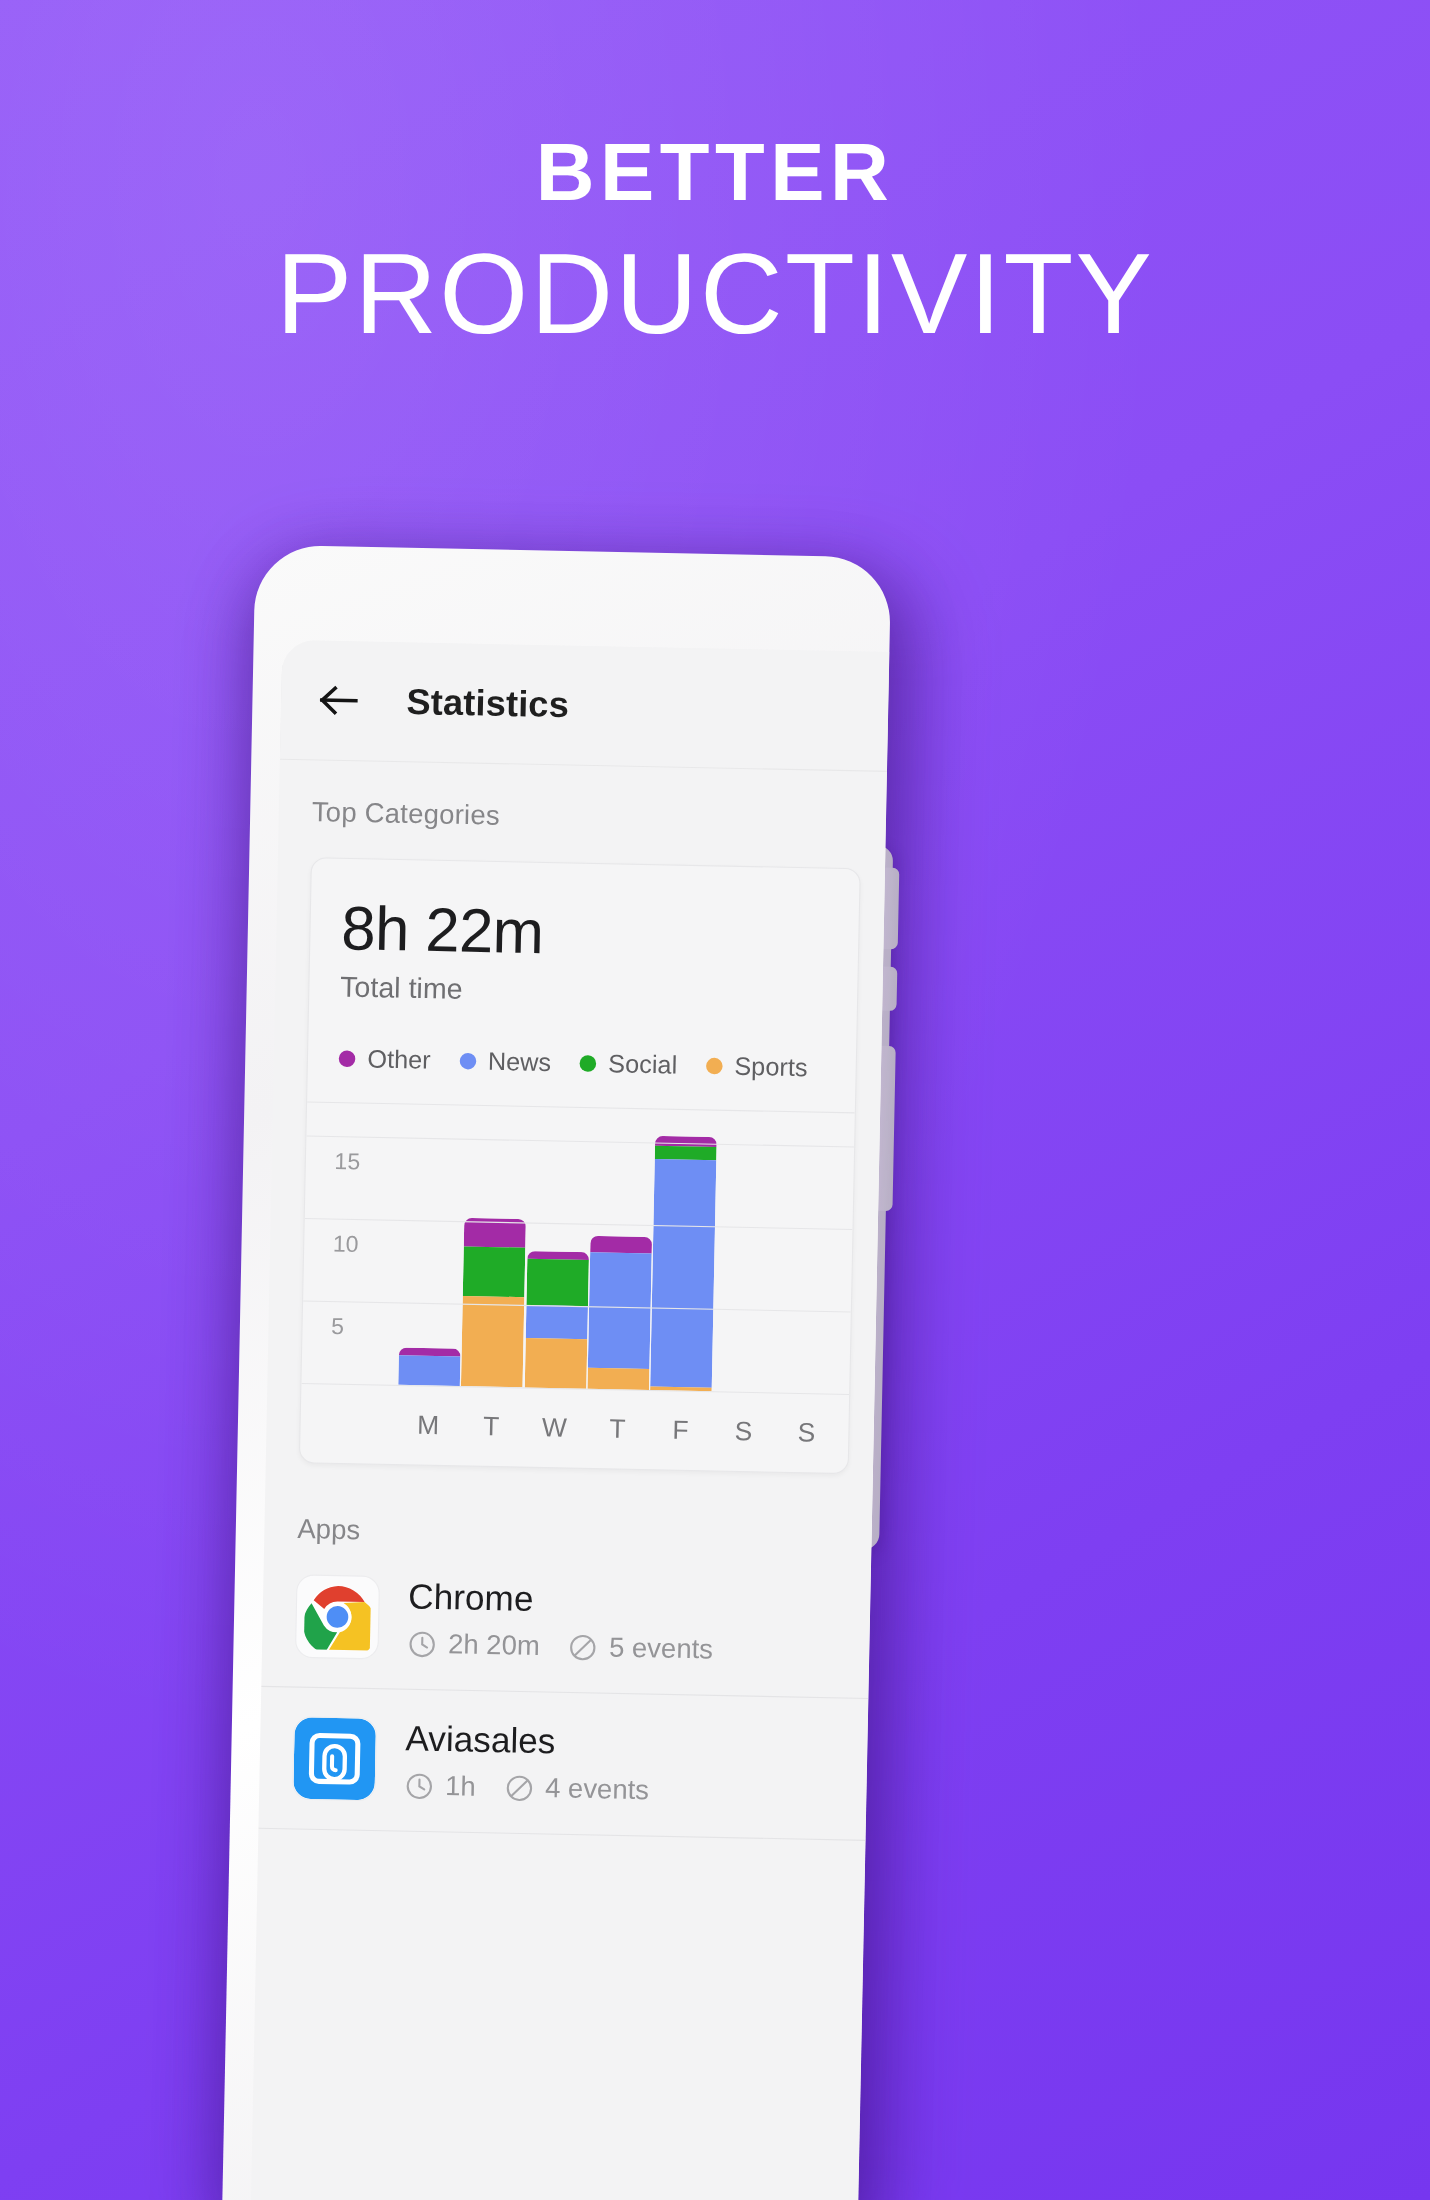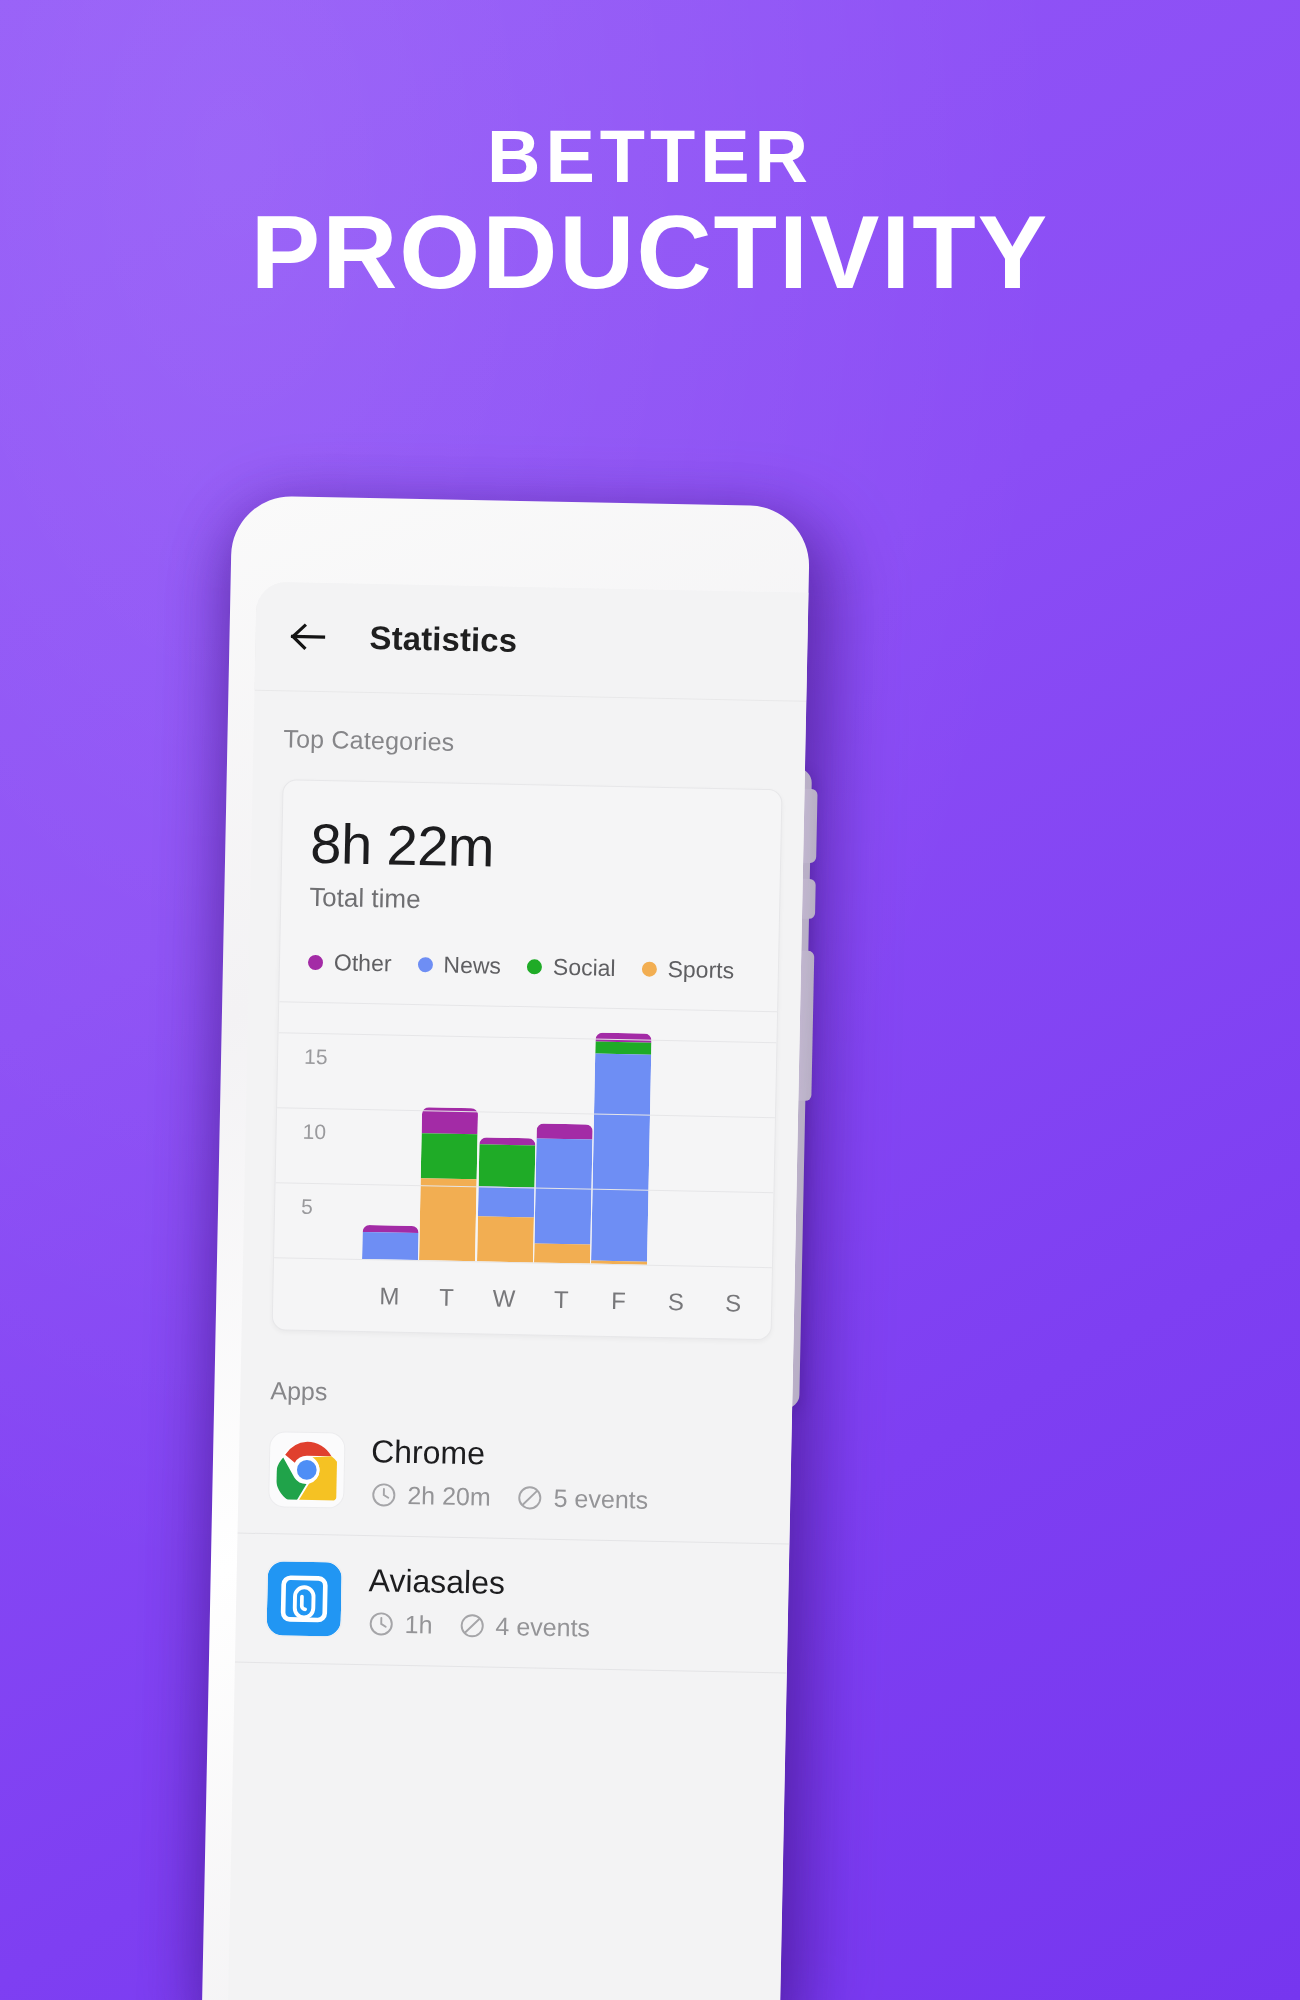--- a/index.html
+++ b/index.html
@@ -25,22 +25,22 @@
   #headline {
     position: absolute; top: 120px; left: 0; width: 1300px;
     text-align: center; color: #ffffff;
     z-index: 4;
   }
   #headline .l1 {
     font-size: 74px; font-weight: 700; letter-spacing: 5px; line-height: 1;
     display:block;
   }
   #headline .l2 {
-    font-size: 104px; font-weight: 700; letter-spacing: 2px; line-height: 1.12;
-    display:block; margin-top: 0;
+    font-size: 104px; font-weight: 400; letter-spacing: 2px; line-height: 1.12;
+    display:block; margin-top: 16px;
   }
 
   
   #phone-wrap{
     position:absolute; left:203px; top:483px;
     width: 620px; height: 1560px;
     transform: rotate(1.15deg);
     z-index: 3;
   }
   #phone-shadow{

